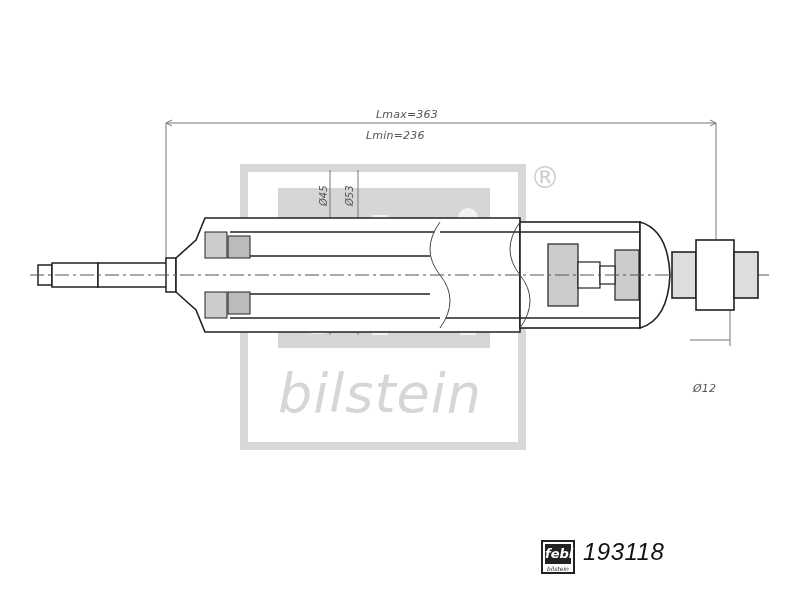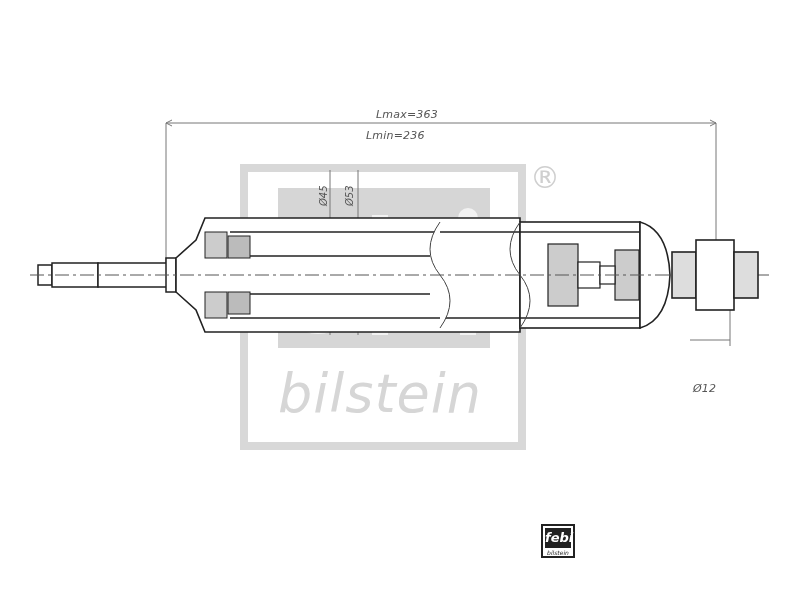--- a/index.html
+++ b/index.html
@@ -2,21 +2,21 @@
 <html><head>
   <meta charset="utf-8">
   <style>
     html, body { margin: 0; padding: 0; background: #ffffff; }
     body { width: 800px; height: 608px; position: relative; overflow: hidden; font-family: "DejaVu Sans", sans-serif; }
     .canvas { position: absolute; left: 0; top: 0; width: 800px; height: 536px; font-style: italic; }
     .dim-text { position: absolute; font-family: "DejaVu Sans", sans-serif; font-size: 11px; color: #555; letter-spacing: 0.2px; }
     .dim-rot { position: absolute; font-size: 10px; color: #555; transform: rotate(-90deg); transform-origin: left top; white-space: nowrap; }
     .watermark-text { position: absolute; font-family: "DejaVu Sans", sans-serif; font-size: 54px; color: #d6d6d6; letter-spacing: 1px; }
     .reg { position: absolute; font-size: 30px; color: #cfcfcf; }
-    .badge { position: absolute; left: 541px; top: 524px; width: 34px; height: 34px; border: 2px solid #222; box-sizing: border-box; background: #fff; }
+    .badge { position: absolute; left: 541px; top: 540px; width: 34px; height: 34px; border: 2px solid #222; box-sizing: border-box; background: #fff; }
     .badge .febi { position: absolute; left: 2px; top: 2px; width: 26px; height: 20px; background: #222; color: #fff; font-size: 13px; font-weight: bold; line-height: 20px; text-align: center; font-family: "DejaVu Sans", sans-serif; }
     .badge .bil { position: absolute; left: 1px; top: 23px; width: 28px; font-size: 6px; color: #222; text-align: center; font-family: "DejaVu Sans", sans-serif; }
     .part-no { position: absolute; left: 583px; top: 538px; font-size: 24px; color: #111; font-family: "Liberation Sans", sans-serif; letter-spacing: 0.5px; }
   </style>
 </head>
 <body>
 
 <div class="canvas">
   <svg width="800" height="608" viewBox="0 0 800 608" xmlns="http://www.w3.org/2000/svg">
 
@@ -92,13 +92,14 @@
   <span class="dim-rot" style="left:344px; top:206px;">Ø53</span>
   <span class="dim-text" style="left:693px; top:334px;margin-top:48px;">Ø12</span>
 
   <span class="watermark-text" style="left:278px; top:362px;">bilstein</span>
   <span class="reg" style="left:530px; top:160px;">®</span>
 
   <div class="badge">
     <span class="febi">febi</span>
     <span class="bil">bilstein</span>
   </div>
+  <span class="part-no">193118</span>
 </div>
 
 </body></html>

